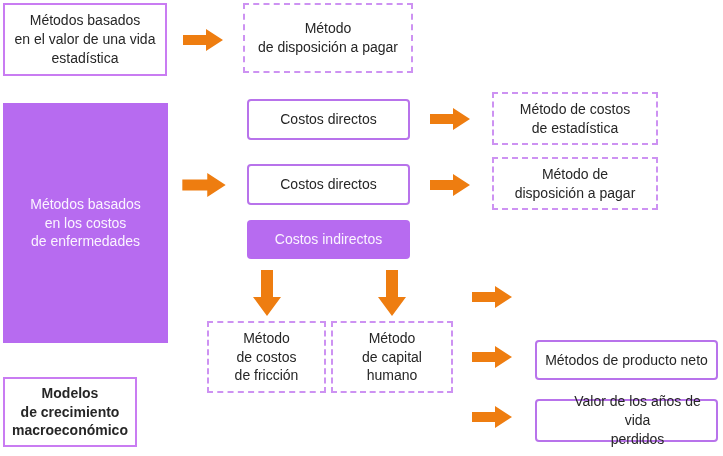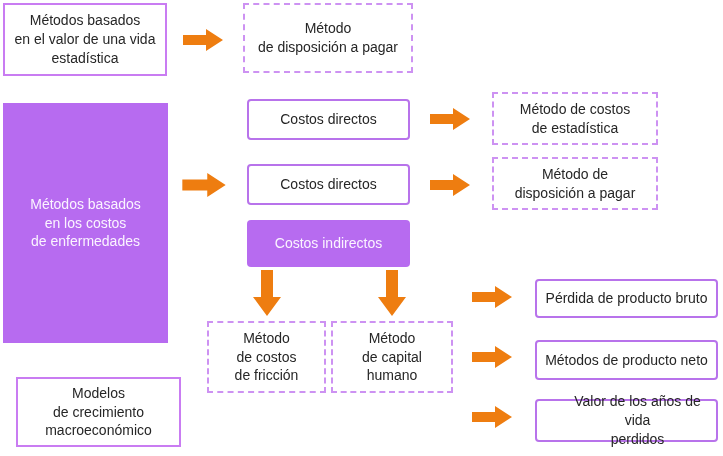--- a/index.html
+++ b/index.html
@@ -39,48 +39,47 @@
 <div class="canvas">
 
   <div class="box solid" style="left:3px;top:3px;width:164px;height:73px;">Métodos basados
 en el valor de una vida
 estadística</div>
 
   <div class="box filled" style="left:3px;top:103px;width:165px;height:240px;">Métodos basados
 en los costos
 de enfermedades</div>
 
-  <div class="box solid" style="left:16px;top:377px;width:165px;height:70px;">Modelos
+  <div class="box solid" style="left:3px;top:377px;width:134px;height:70px;font-weight:bold;">Modelos
 de crecimiento
 macroeconómico</div>
 
   <div class="box dashed" style="left:243px;top:3px;width:170px;height:70px;">Método
 de disposición a pagar</div>
 
   <div class="box rounded" style="left:247px;top:99px;width:163px;height:41px;">Costos directos</div>
 
   <div class="box rounded" style="left:247px;top:164px;width:163px;height:41px;">Costos directos</div>
 
-  <div class="box rounded filled" style="left:247px;top:220px;width:163px;height:47px;text-align:right;">Costos indirectos</div>
+  <div class="box rounded filled" style="left:247px;top:220px;width:163px;height:39px;text-align:right;">Costos indirectos</div>
 
   <div class="box dashed" style="left:492px;top:92px;width:166px;height:53px;">Método de costos
 de estadística</div>
 
   <div class="box dashed" style="left:492px;top:157px;width:166px;height:53px;">Método de
 disposición a pagar</div>
 
   <div class="box dashed" style="left:207px;top:321px;width:119px;height:72px;">Método
 de costos
 de fricción</div>
 
   <div class="box dashed" style="left:331px;top:321px;width:122px;height:72px;">Método
 de capital
 humano</div>
 
-  <div class="box rounded" style="left:535px;top:279px;width:183px;height:39px;">Pérdida de producto bruto</div>
 
   <div class="box rounded" style="left:535px;top:340px;width:183px;height:40px;">Métodos de producto neto</div>
 
   <div class="box rounded" style="left:535px;top:399px;width:183px;height:43px;padding-left:28px;">Valor de los años de vida
 perdidos</div>
 
   <span class="arrow" style="left:183px;top:28px;width:40px;height:24px;">
     <svg viewBox="0 0 40 24">
         <polygon fill="currentColor" points="0,7 23,7 23,1 40,12 23,23 23,17 0,17"></polygon>
       </svg>

